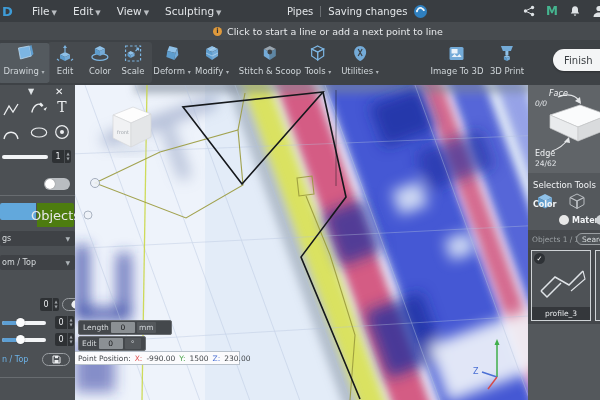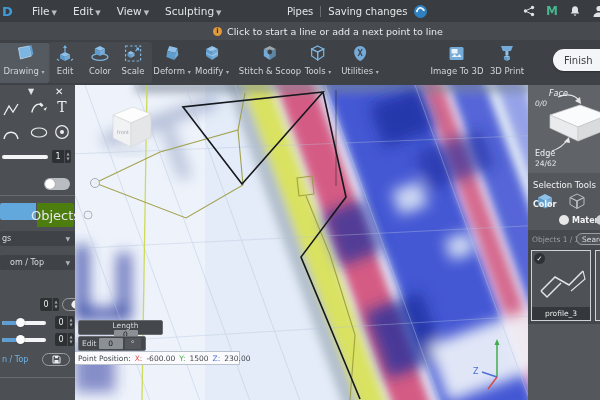--- a/index.html
+++ b/index.html
@@ -316,21 +316,21 @@
     <div style="position:absolute; left:0; top:118px; width:75px; height:17px;">
       <span class="seg-blue"></span>
       <span class="seg-btn">Objects</span>
     </div>
 
     <div class="sb-dd" style="top:146px;">
       <span style="margin-left:2px;">gs</span>
       <span class="ddcaret">▼</span>
     </div>
     <div class="sb-dd" style="top:170px;">
-      <span style="margin-left:10px;">om / Top</span>
+      <span style="margin-left:2px;">om / Top</span>
       <span class="ddcaret">▼</span>
     </div>
 
     <div class="stepper" style="left:40px; top:213px;">
       <span class="val">0</span>
       <span class="arrows">▲<br>▼</span>
     </div>
     <div class="pill-btn" style="left:62px; top:213px; width:26px;">
       <svg width="9" height="9" viewBox="0 0 9 9">
           <path d="M6.5 1A4 4 0 1 0 8 6.5 3.2 3.2 0 0 1 6.5 1z" fill="#eceef0"></path>
@@ -450,34 +450,34 @@
       <g>
         <line x1="422" y1="292" x2="422" y2="258" stroke="#3fae4a" stroke-width="1.5"></line>
         <polygon points="422,254 419.5,260 424.5,260" fill="#3fae4a"></polygon>
         <line x1="422" y1="292" x2="407" y2="287" stroke="#4a6fd4" stroke-width="1.4"></line>
         <line x1="422" y1="292" x2="413" y2="304" stroke="#d44a4a" stroke-width="1.4"></line>
         <text x="398" y="289" font-size="8" fill="#4a6fd4">Z</text>
       </g>
     </svg>
 
     
-    <div class="vp-overlay-box" style="left:3px; top:235px; width:85px; padding-left:10px;flex-direction:column;">
+    <div class="vp-overlay-box" style="left:3px; top:235px; width:94px; padding-left:4px;">
       <span>Length</span>
       <span class="field">0</span>
       <span class="unit">mm</span>
     </div>
     <div class="vp-overlay-box" style="left:3px; top:251px; width:68px; padding-left:3px;">
       <span>Edit</span>
       <span class="field">0</span>
       <span class="unit">°</span>
     </div>
     <div class="pt-bar">
       <b>Point Position:</b>
       <b class="axx">X:</b>
-      <b>-600.00</b>
+      <b>-990.00</b>
       <b class="axy">Y:</b>
       <b>1500</b>
       <b class="axz">Z:</b>
       <b>230.00</b>
     </div>
   </div>
 
   <div class="rpanel">
     <div class="rp-illus">
       <svg width="72" height="88" viewBox="0 0 72 88">

